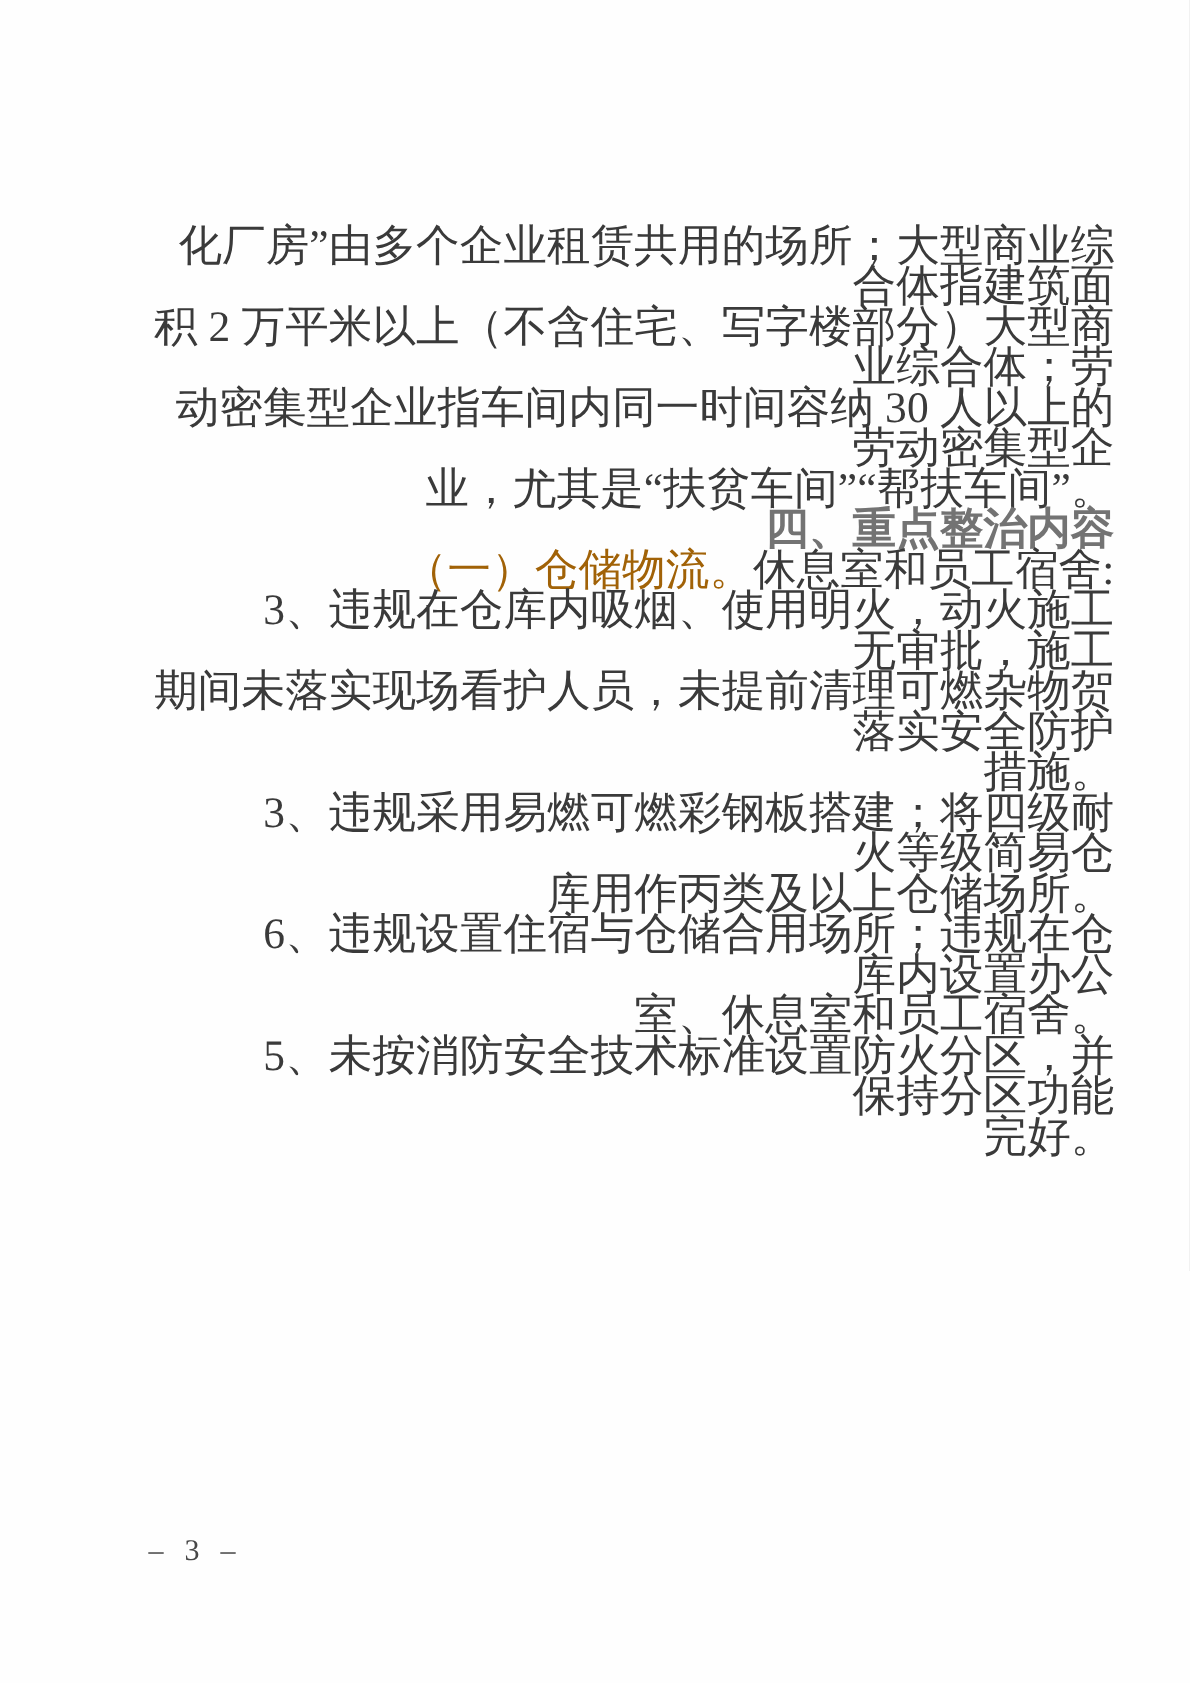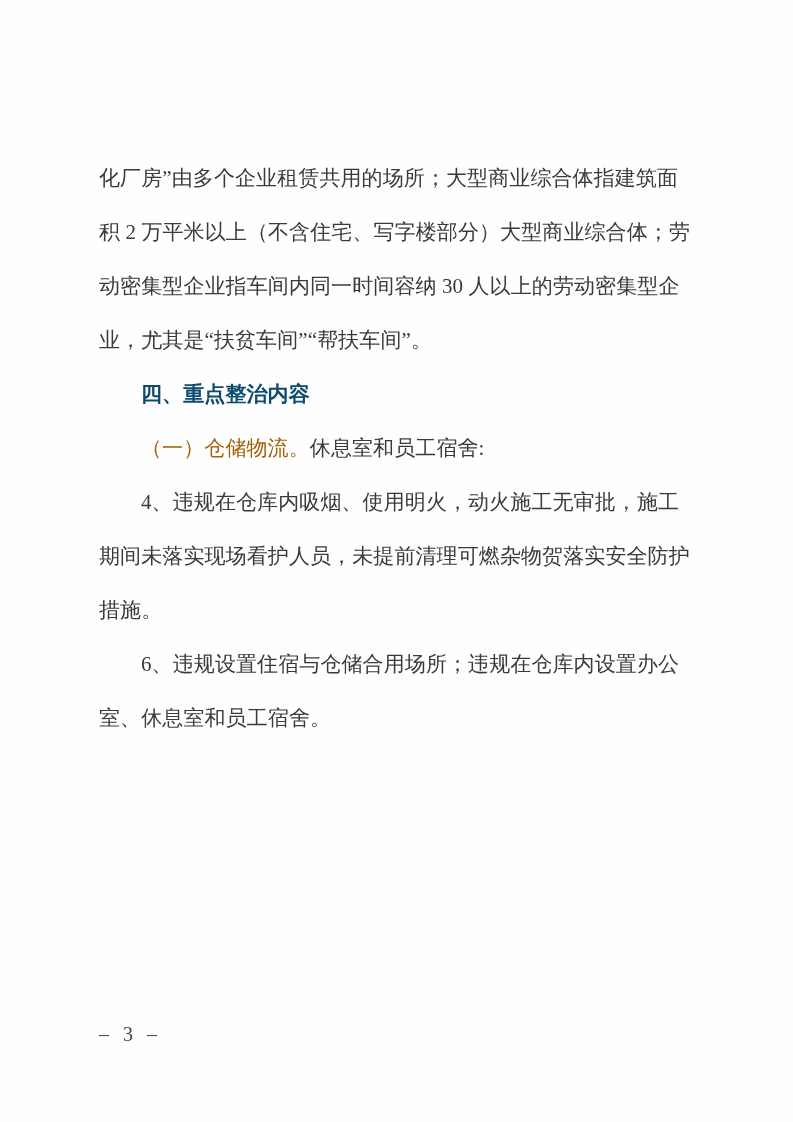--- a/index.html
+++ b/index.html
@@ -17,33 +17,33 @@
     font-family: "Liberation Serif", serif;
   }
   .content {
     position: absolute;
     left: 99px;
     top: 151px;
     width: 644px;
   }
   .para {
     margin: 0;
-    font-size: 21px;
-    line-height: 54px;
+    font-size: 29px;
+    line-height: 27px;
     color: #3a3a3a;
-    text-align: left;
+    text-align: right;
     white-space: pre-line;
     letter-spacing: 0.1px;
   }
   .para.indent {
     text-indent: 2em;
   }
   .para.heading {
     font-weight: 700;
-    color: #0c4a6e;
+    color: #737373;
     text-indent: 2em;
   }
   .bold-lead {
     font-weight: 400;
     color: #a16207;
   }
   .page-number {
     position: absolute;
     left: 99px;
     top: 1022px;
@@ -63,26 +63,30 @@
     <p class="para">化厂房”由多个企业租赁共用的场所；大型商业综合体指建筑面
 积 2 万平米以上（不含住宅、写字楼部分）大型商业综合体；劳
 动密集型企业指车间内同一时间容纳 30 人以上的劳动密集型企
 业，尤其是“扶贫车间”“帮扶车间”。</p>
 
     <p class="para heading">四、重点整治内容</p>
 
     <p class="para indent"><span class="bold-lead">（一）仓储物流。</span><span>休息室和员工宿舍:</span></p>
 
 
-    <p class="para indent">4、违规在仓库内吸烟、使用明火，动火施工无审批，施工
+    <p class="para indent">3、违规在仓库内吸烟、使用明火，动火施工无审批，施工
 期间未落实现场看护人员，未提前清理可燃杂物贺落实安全防护
 措施。</p>
 
+    <p class="para indent">3、违规采用易燃可燃彩钢板搭建；将四级耐火等级简易仓
+库用作丙类及以上仓储场所。</p>
 
     <p class="para indent">6、违规设置住宿与仓储合用场所；违规在仓库内设置办公
 室、休息室和员工宿舍。</p>
 
+    <p class="para indent">5、未按消防安全技术标准设置防火分区，并保持分区功能
+完好。</p>
 
 
   </div>
 
   <div class="page-number">– 3 –</div>
 </div>
 
 </body></html>

